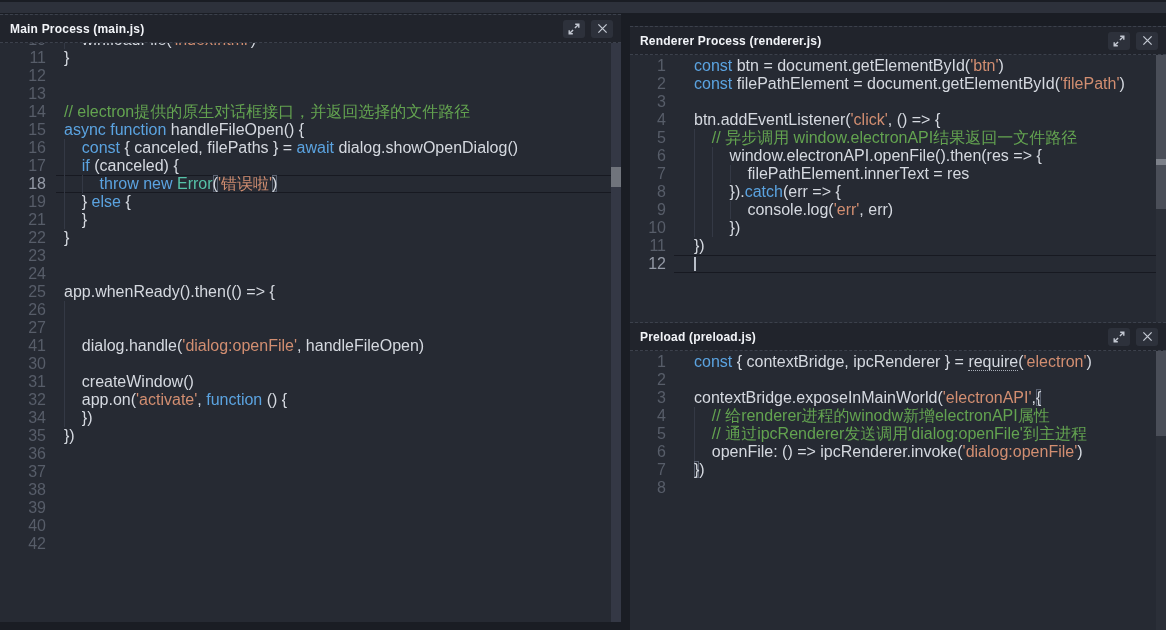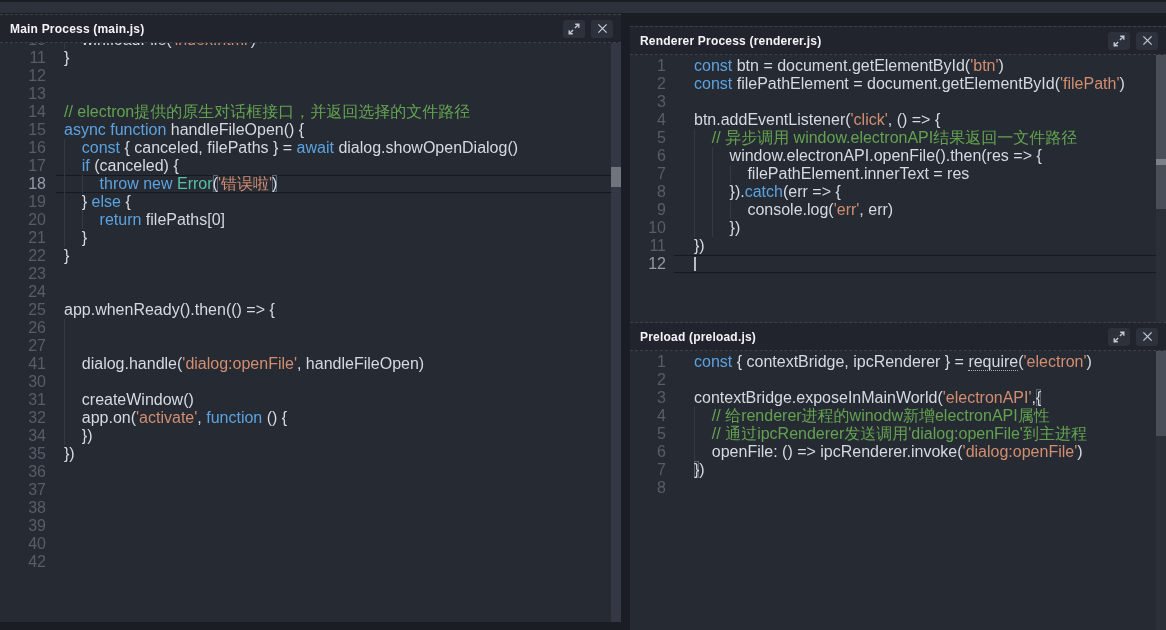--- a/index.html
+++ b/index.html
@@ -81,21 +81,20 @@
         <div class="line clip"><div class="gutter">10</div><div class="content"><span class="guide"></span><span class="tk-d">win.loadFile(</span><span class="tk-s">'index.html'</span><span class="tk-d">)</span></div></div>
         <div class="line"><div class="gutter">11</div><div class="content"><span class="tk-d">}</span></div></div>
         <div class="line"><div class="gutter">12</div><div class="content"></div></div>
         <div class="line"><div class="gutter">13</div><div class="content"></div></div>
         <div class="line"><div class="gutter">14</div><div class="content"><span class="tk-c">// electron提供的原生对话框接口，并返回选择的文件路径</span></div></div>
         <div class="line"><div class="gutter">15</div><div class="content"><span class="tk-k">async</span><span class="tk-d"> </span><span class="tk-k">function</span><span class="tk-d"> handleFileOpen() {</span></div></div>
         <div class="line"><div class="gutter">16</div><div class="content"><span class="guide"></span><span class="tk-k">const</span><span class="tk-d"> { canceled, filePaths } = </span><span class="tk-k">await</span><span class="tk-d"> dialog.showOpenDialog()</span></div></div>
         <div class="line"><div class="gutter">17</div><div class="content"><span class="guide"></span><span class="tk-k">if</span><span class="tk-d"> (canceled) {</span></div></div>
         <div class="line"><div class="gutter on">18</div><div class="content active"><span class="guide"></span><span class="guide"></span><span class="tk-k">throw</span><span class="tk-d"> </span><span class="tk-k">new</span><span class="tk-d"> </span><span class="tk-t">Error</span><span class="tk-b">(</span><span class="tk-s">'错误啦'</span><span class="tk-b">)</span></div></div>
         <div class="line"><div class="gutter">19</div><div class="content"><span class="guide"></span><span class="tk-d">} </span><span class="tk-k">else</span><span class="tk-d"> {</span></div></div>
-        <div class="line"><div class="gutter">20</div><div class="content"><span class="guide"></span><span class="guide"></span><span class="tk-k">return</span><span class="tk-d"> filePaths[0]</span></div></div>
         <div class="line"><div class="gutter">21</div><div class="content"><span class="guide"></span><span class="tk-d">}</span></div></div>
         <div class="line"><div class="gutter">22</div><div class="content"><span class="tk-d">}</span></div></div>
         <div class="line"><div class="gutter">23</div><div class="content"></div></div>
         <div class="line"><div class="gutter">24</div><div class="content"></div></div>
         <div class="line"><div class="gutter">25</div><div class="content"><span class="tk-d">app.whenReady().then(() =&gt; {</span></div></div>
         <div class="line"><div class="gutter">26</div><div class="content"><span class="guide"></span></div></div>
         <div class="line"><div class="gutter">27</div><div class="content"><span class="guide"></span></div></div>
         <div class="line"><div class="gutter">41</div><div class="content"><span class="guide"></span><span class="tk-d">dialog.handle(</span><span class="tk-s">'dialog:openFile'</span><span class="tk-d">, handleFileOpen)</span></div></div>
         <div class="line"><div class="gutter">30</div><div class="content"><span class="guide"></span></div></div>
         <div class="line"><div class="gutter">31</div><div class="content"><span class="guide"></span><span class="tk-d">createWindow()</span></div></div>

